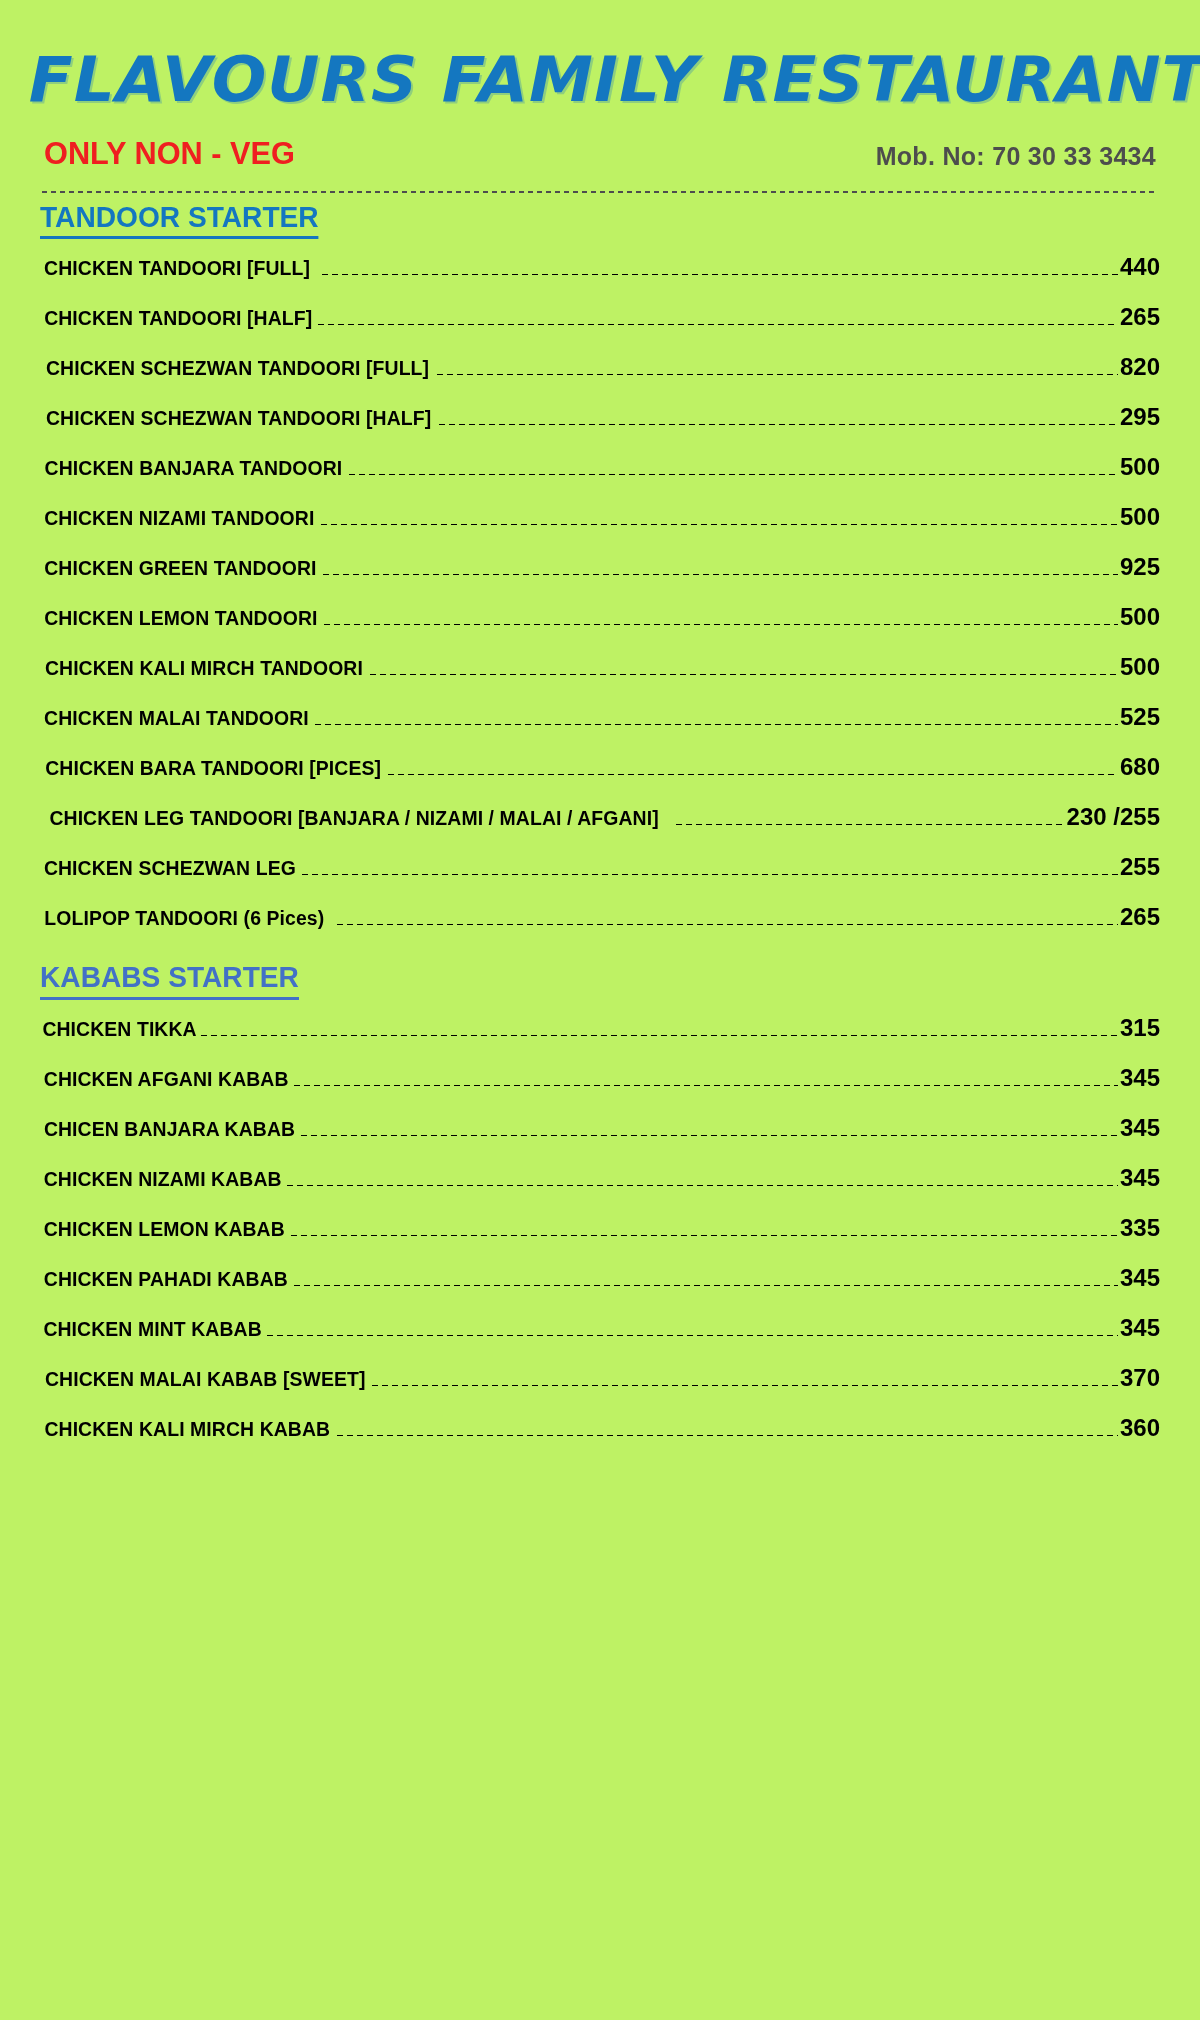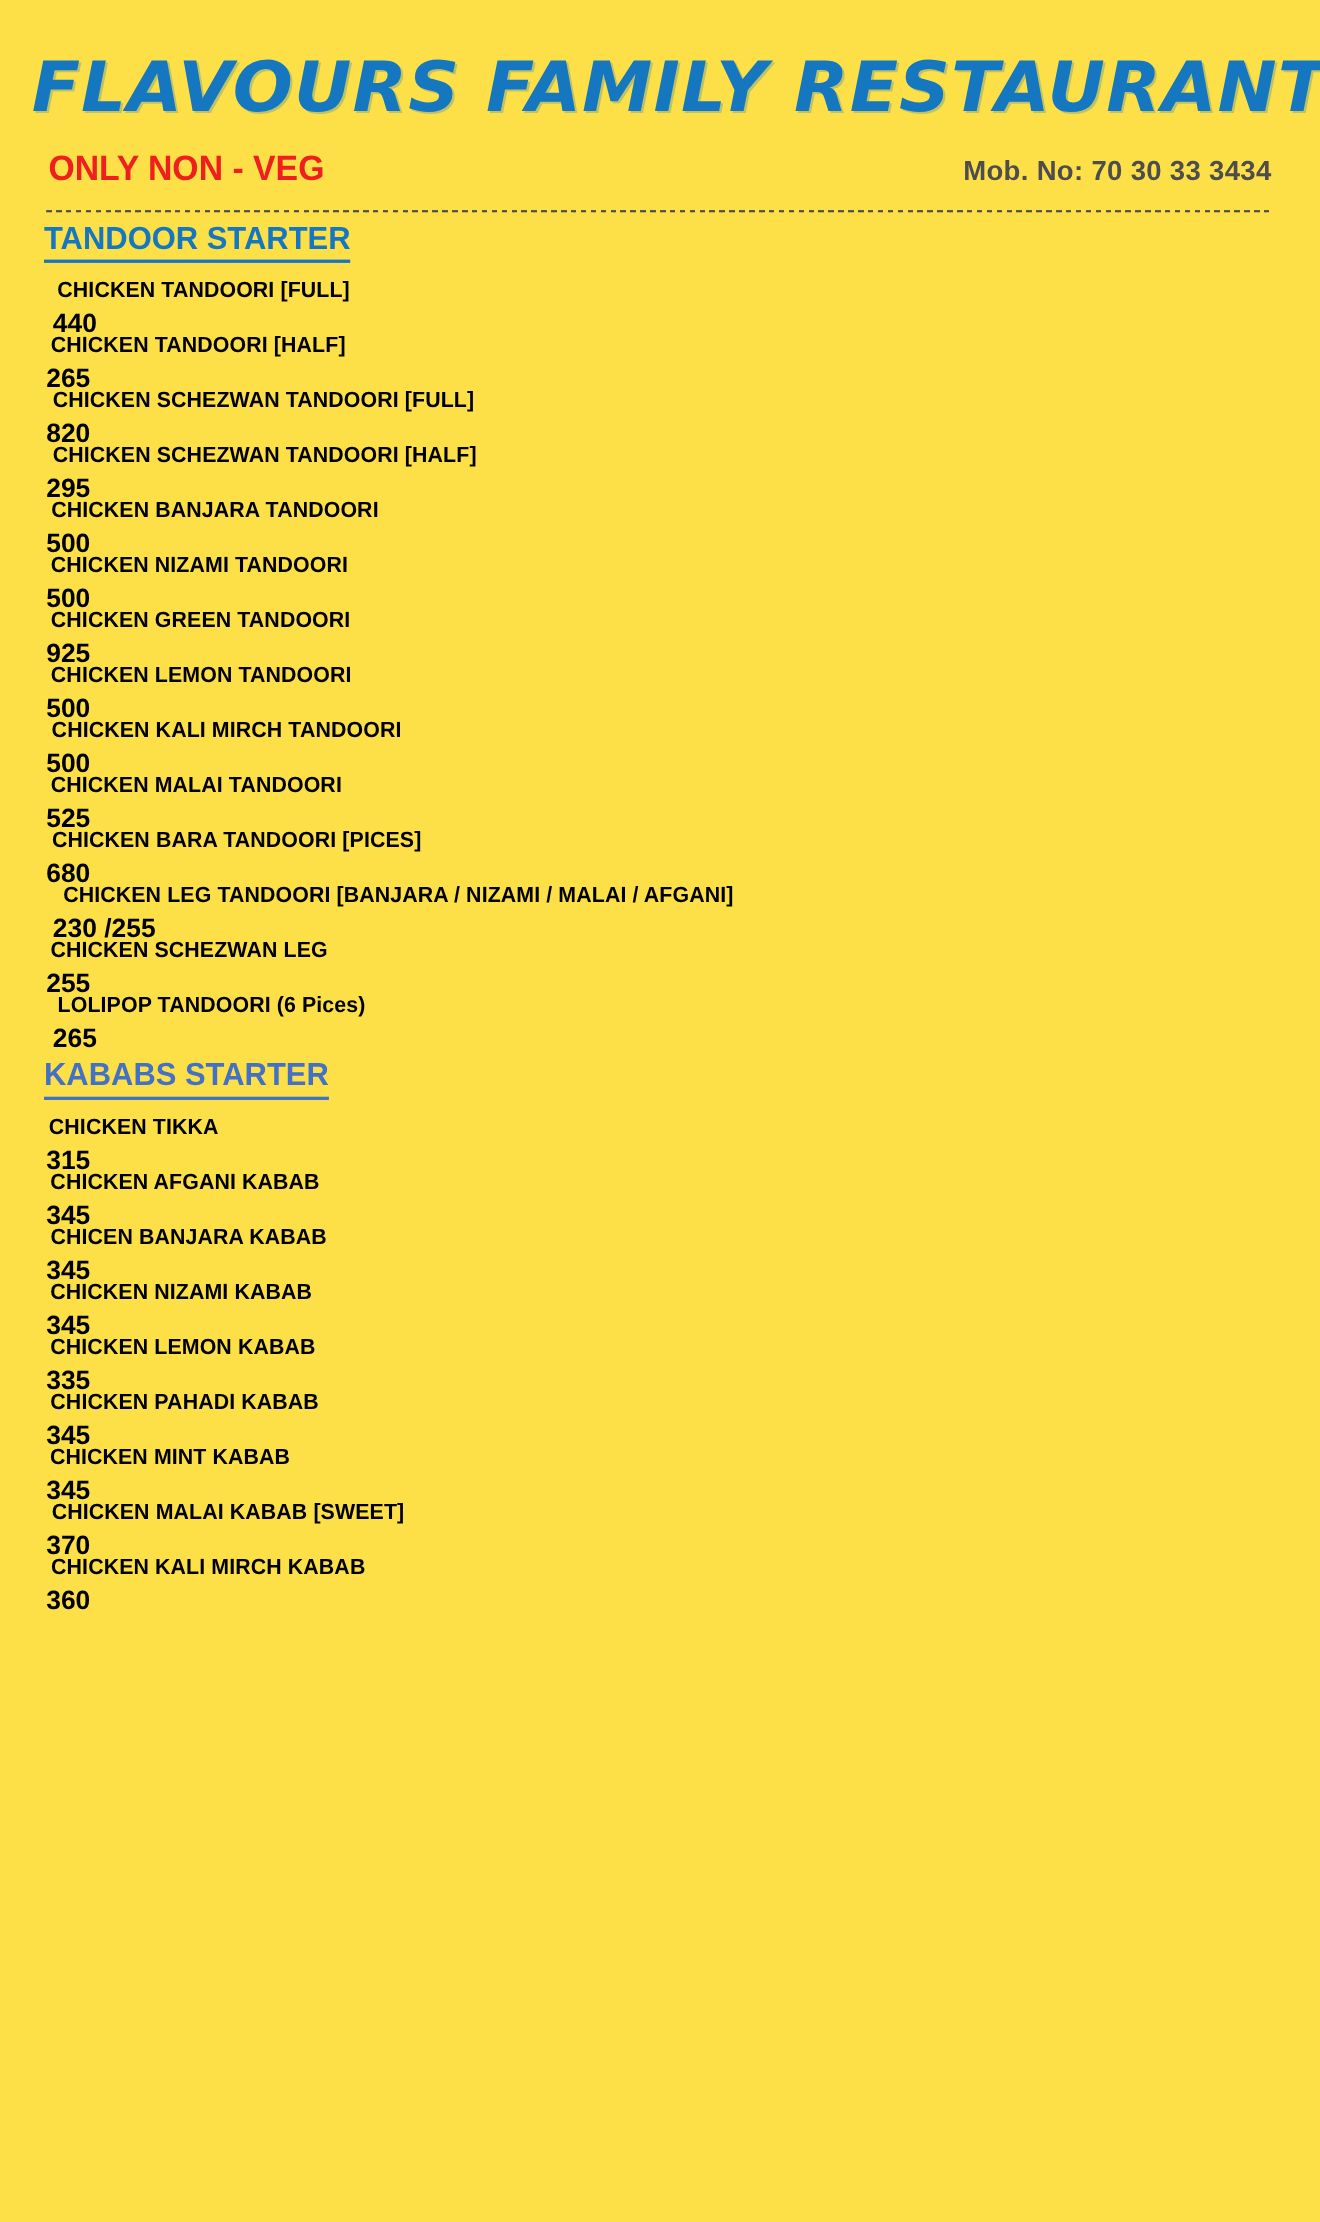--- a/index.html
+++ b/index.html
@@ -12,21 +12,21 @@
     width: 1200px;
     height: 2020px;
     font-family: "Liberation Sans", sans-serif;
     color: #000000;
     overflow: hidden;
   }
   .page {
     width: 1200px;
     min-height: 2020px;
     padding: 30px 40px 0 40px;
-    background: #fde047;
+    background: #bef264;
   }
 
   
   .restaurant-title {
     font-family: "DejaVu Sans", sans-serif;
     font-size: 63px;
     font-weight: 700;
     font-style: italic;
     letter-spacing: 1px;
     color: #1477c0;
@@ -99,21 +99,20 @@
 
   
   .menu-list { margin-top: 14px; }
   .menu-row {
     display: flex;
     align-items: baseline;
     width: 100%;
     height: 50px;
     white-space: nowrap;
     overflow: hidden;
-    flex-direction: column;
   }
   .item-name {
     font-family: "Liberation Sans", sans-serif;
     font-size: 20px;
     font-weight: 700;
     letter-spacing: 0.1px;
     color: #000;
     flex: 0 0 auto;
     transform: scaleX(0.97);
     transform-origin: left baseline;

